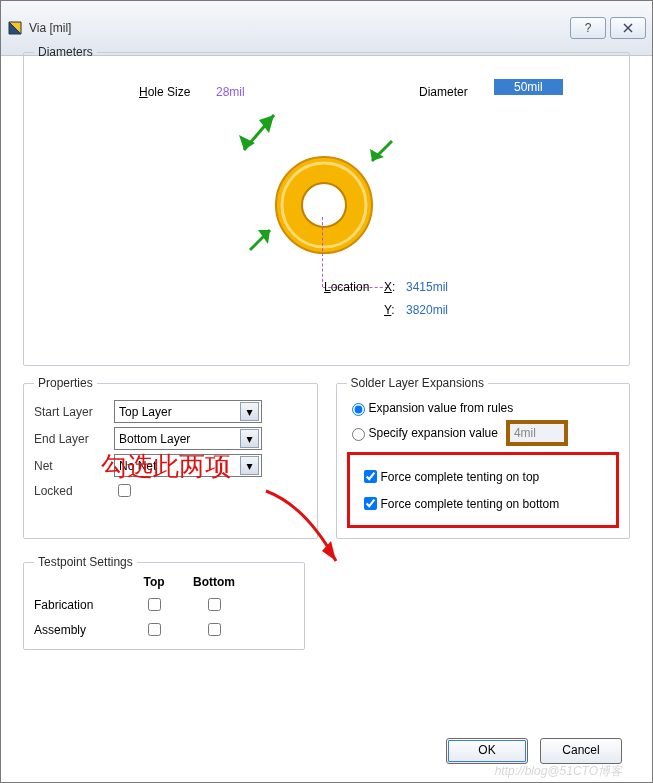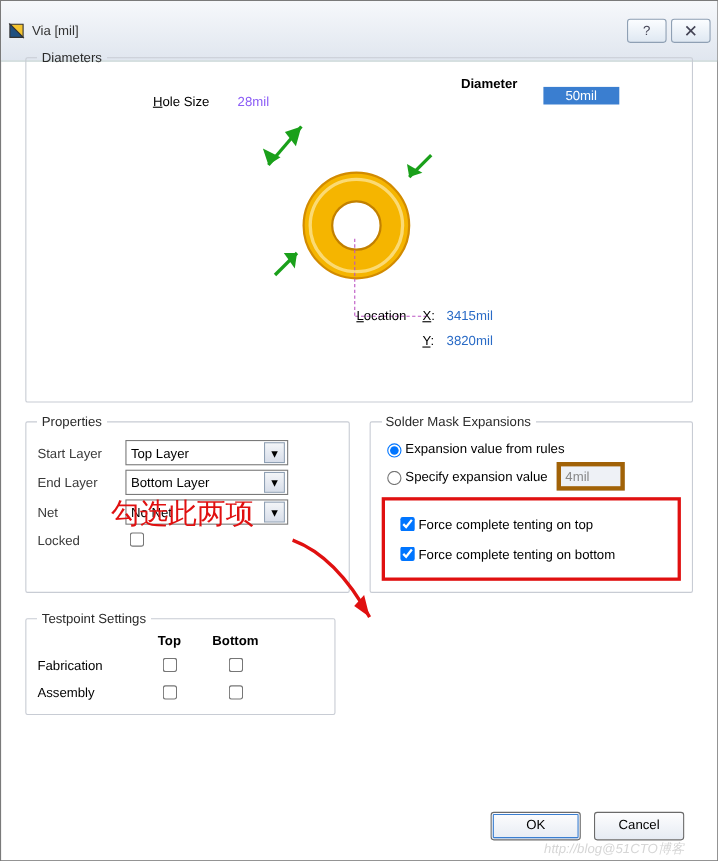--- a/index.html
+++ b/index.html
@@ -10,21 +10,21 @@
   .tb-btn{width:34px;height:20px;border:1px solid #8fa0b4;border-radius:3px;background:linear-gradient(#fbfdff,#dfe8f2);margin-left:4px;display:flex;align-items:center;justify-content:center;font-family:Arial;color:#445}
   .client{position:absolute;top:30px;left:0;right:0;bottom:0;padding:14px 22px 14px 22px;box-sizing:border-box}
   fieldset{border:1px solid #c8ccd4;border-radius:2px;margin:0 0 10px 0;padding:6px 10px 10px 10px}
   legend{color:#2a2a2a;padding:0 4px}
   .row{display:flex;align-items:center}
   .radio,.check{width:13px;height:13px;margin-right:4px}
   u{text-decoration:underline}
   .diagram-zone{position:relative;height:290px}
   .hole-lbl{position:absolute;left:105px;top:20px}
   .hole-val{position:absolute;left:182px;top:20px;color:#8b5cf6}
-  .dia-lbl{position:absolute;left:385px;top:4px;font-weight:700}
+  .dia-lbl{position:absolute;left:385px;top:20px;font-weight:400}
   .dia-val{position:absolute;left:460px;top:14px;background:#3a7ed0;color:#ffffff;padding:1px 20px}
   .loc-lbl{position:absolute;left:290px;top:215px}
   .loc-x{position:absolute;left:350px;top:215px}
   .loc-y{position:absolute;left:350px;top:238px}
   .loc-xv{position:absolute;left:372px;top:215px;color:#2a6bc6}
   .loc-yv{position:absolute;left:372px;top:238px;color:#2a6bc6}
   .donut-wrap{position:absolute;left:230px;top:80px}
   .annot{position:absolute;left:100px;top:418px;color:#e01010;font-size:26px;font-weight:400}
   .lower{display:flex;gap:18px;}
   .lower fieldset{flex:1}
@@ -137,21 +137,21 @@
             <span class="dd">▾</span>
           </div>
         </div>
         <div class="prop-row">
           <span class="prop-lbl">Locked</span>
           <input type="checkbox" class="check" style="">
         </div>
       </fieldset>
 
       <fieldset>
-        <legend>Solder Mask Expansions</legend>
+        <legend>Solder Layer Expansions</legend>
         <label class="prop-row">
           <input type="radio" class="radio" checked="" style="">
           <span>Expansion value from rules</span>
         </label>
         <label class="prop-row">
           <input type="radio" class="radio" style="">
           <span>Specify expansion value</span>
           <span class="txtbox" style="margin-left:8px">4mil</span>
         </label>
         <div class="redbox">

